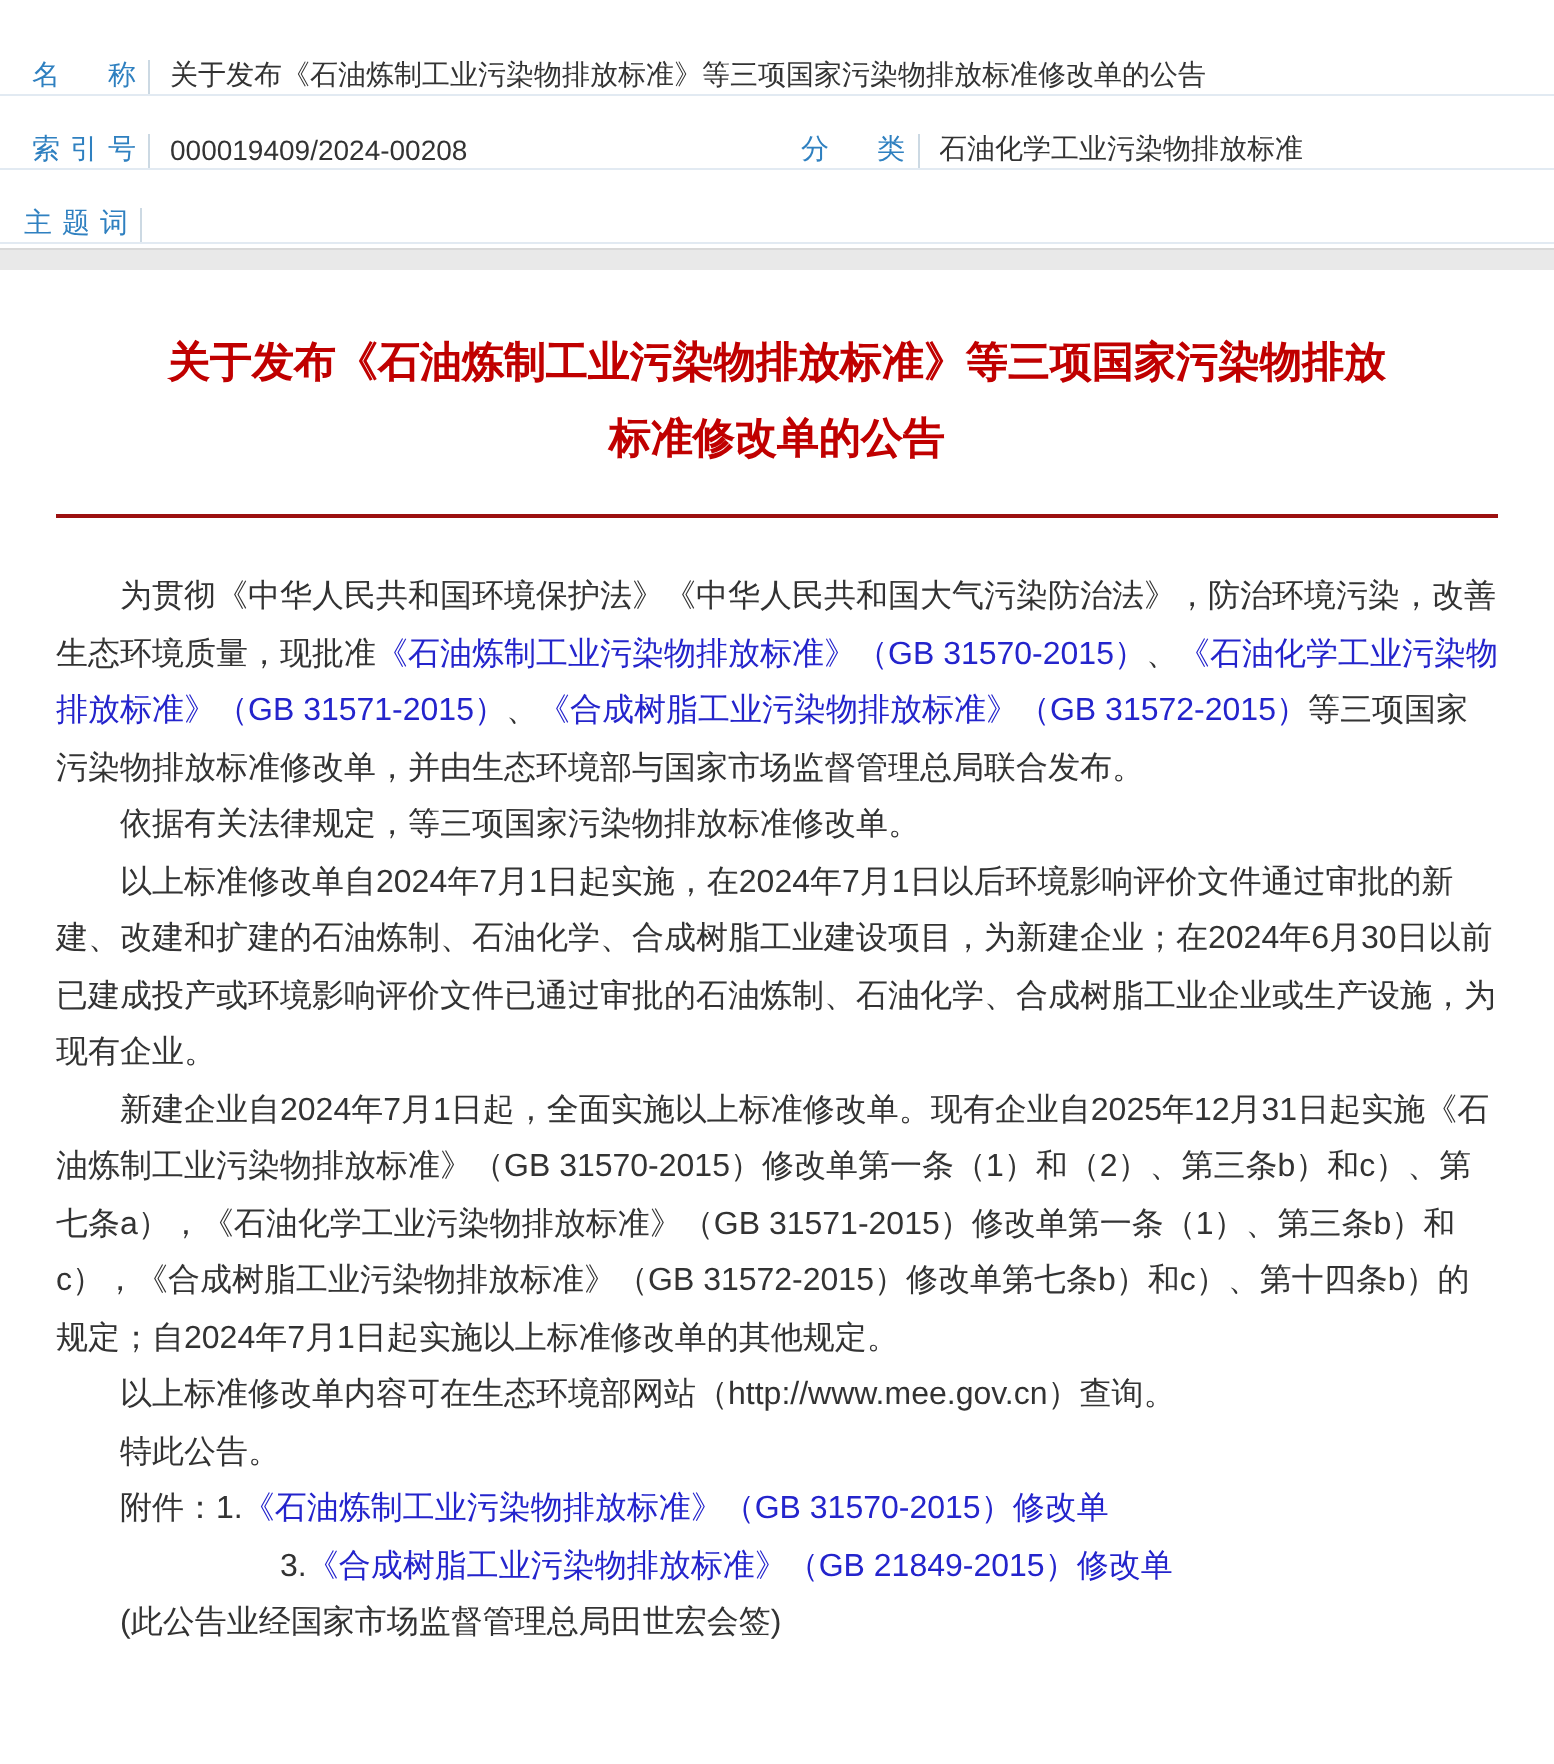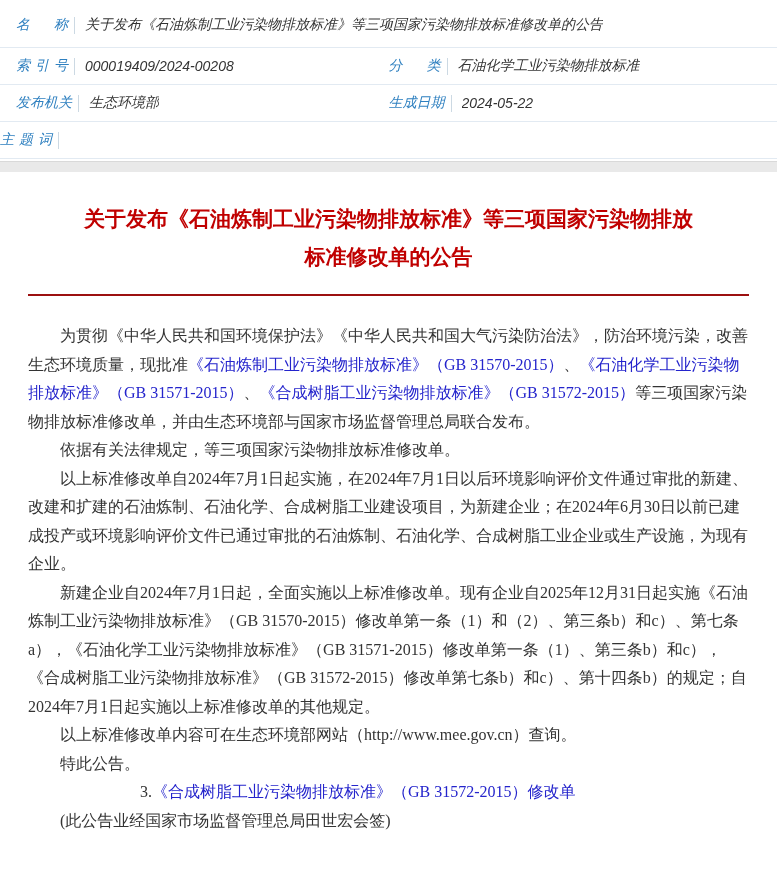--- a/index.html
+++ b/index.html
@@ -3,40 +3,40 @@
 <meta charset="utf-8">
 <style>
   * { box-sizing: border-box; }
   html,body { margin:0; padding:0; }
   body {
     width:777px; height:882px; overflow:hidden; background:#ffffff;
     font-family:"Liberation Sans","DejaVu Sans",sans-serif; color:#333333;
   }
   
   .meta-table { padding-top:3px; }
-  .meta-row { display:flex; align-items:center; height:37px; border-bottom:1px solid #e2eaf2;font-style:italic; }
+  .meta-row { display:flex; align-items:flex-end; height:37px; border-bottom:1px solid #e2eaf2; }
   .meta-row.first { height:45px; }
   .meta-cell { display:flex; align-items:center; flex:1 1 50%; min-width:0; }
   .meta-label {
     flex:0 0 52px; margin-left:16px; color:#2f80c0; font-size:14px;
     text-align:justify; text-align-last:justify; white-space:nowrap;
   }
-  .meta-cell.right .meta-label { margin-left:0; }
+  .meta-cell.right .meta-label { margin-left:12px; }
   .meta-sep { flex:0 0 1px; height:17px; background:#ccd9e3; margin:0 10px 0 6px; }
   .meta-value { font-size:14px; color:#333; white-space:nowrap; overflow:hidden; }
   
   .band { height:11px; background:#e9e9e9; border-top:1px solid #d9d9d9; margin-top:2px; }
   
   .doc { padding:16px 28px 6px 28px; background:#fff; }
   .doc-title {
     color:#c00000; font-size:21px; font-weight:bold; text-align:center;
     line-height:38px; max-width:620px; margin:12px auto 18px auto;
   }
   .red-rule { border:none; border-top:2px solid #9c1010; margin:0 0 26px 0; }
-  .doc-body p { margin:0; font-size:16px; line-height:28.5px; text-indent:2em;font-family:Liberation Serif, serif; }
+  .doc-body p { margin:0; font-size:16px; line-height:28.5px; text-indent:2em; }
   a.doc-link { color:#2424cc; text-decoration:none; cursor:pointer; }
   .attach-line { margin:0; font-size:16px; line-height:28.5px; }
   .attach-line.first { text-indent:2em; }
   .attach-line.rest { padding-left:80px; }
   .note-line { margin:14px 0 0 0; font-size:16px; line-height:28.5px; text-indent:2em; }
 </style>
 </head>
 <body>
 
 <div class="meta-table">
@@ -53,32 +53,20 @@
       <span class="meta-sep"></span>
       <span class="meta-value">000019409/2024-00208</span>
     </div>
     <div class="meta-cell right">
       <span class="meta-label">分类</span>
       <span class="meta-sep"></span>
       <span class="meta-value">石油化学工业污染物排放标准</span>
     </div>
   </div>
   <div class="meta-row">
-    <div class="meta-cell">
-      <span class="meta-label">发布机关</span>
-      <span class="meta-sep"></span>
-      <span class="meta-value">生态环境部</span>
-    </div>
-    <div class="meta-cell right">
-      <span class="meta-label">生成日期</span>
-      <span class="meta-sep"></span>
-      <span class="meta-value">2024-05-22</span>
-    </div>
-  </div>
-  <div class="meta-row">
     <div class="meta-cell right">
       <span class="meta-label">主题词</span>
       <span class="meta-sep"></span>
       <span class="meta-value"></span>
     </div>
   </div>
 </div>
 
 <div class="band"></div>
 
@@ -87,18 +75,19 @@
   <hr class="red-rule">
 
   <div class="doc-body">
     <p><span>为贯彻《中华人民共和国环境保护法》《中华人民共和国大气污染防治法》，防治环境污染，改善生态环境质量，现批准</span><a class="doc-link">《石油炼制工业污染物排放标准》（GB 31570-2015）</a><span>、</span><a class="doc-link">《石油化学工业污染物排放标准》（GB 31571-2015）</a><span>、</span><a class="doc-link">《合成树脂工业污染物排放标准》（GB 31572-2015）</a><span>等三项国家污染物排放标准修改单，并由生态环境部与国家市场监督管理总局联合发布。</span></p>
     <p>依据有关法律规定，等三项国家污染物排放标准修改单。</p>
     <p>以上标准修改单自2024年7月1日起实施，在2024年7月1日以后环境影响评价文件通过审批的新建、改建和扩建的石油炼制、石油化学、合成树脂工业建设项目，为新建企业；在2024年6月30日以前已建成投产或环境影响评价文件已通过审批的石油炼制、石油化学、合成树脂工业企业或生产设施，为现有企业。</p>
     <p>新建企业自2024年7月1日起，全面实施以上标准修改单。现有企业自2025年12月31日起实施《石油炼制工业污染物排放标准》（GB 31570-2015）修改单第一条（1）和（2）、第三条b）和c）、第七条a），《石油化学工业污染物排放标准》（GB 31571-2015）修改单第一条（1）、第三条b）和c），《合成树脂工业污染物排放标准》（GB 31572-2015）修改单第七条b）和c）、第十四条b）的规定；自2024年7月1日起实施以上标准修改单的其他规定。</p>
     <p>以上标准修改单内容可在生态环境部网站（http://www.mee.gov.cn）查询。</p>
     <p>特此公告。</p>
 
-    <p class="attach-line rest"><span>3.</span><a class="doc-link">《合成树脂工业污染物排放标准》（GB 31572-2015）修改单</a></p>
+    <p class="attach-line first"><span>附件：</span><span>1.</span><a class="doc-link">《石油炼制工业污染物排放标准》（GB 31570-2015）修改单</a></p>
+    <p class="attach-line rest"><span>3.</span><a class="doc-link">《合成树脂工业污染物排放标准》（GB 21849-2015）修改单</a></p>
 
     <p class="note-line">(此公告业经国家市场监督管理总局田世宏会签)</p>
 
   </div>
 </div>
 
 </body></html>

